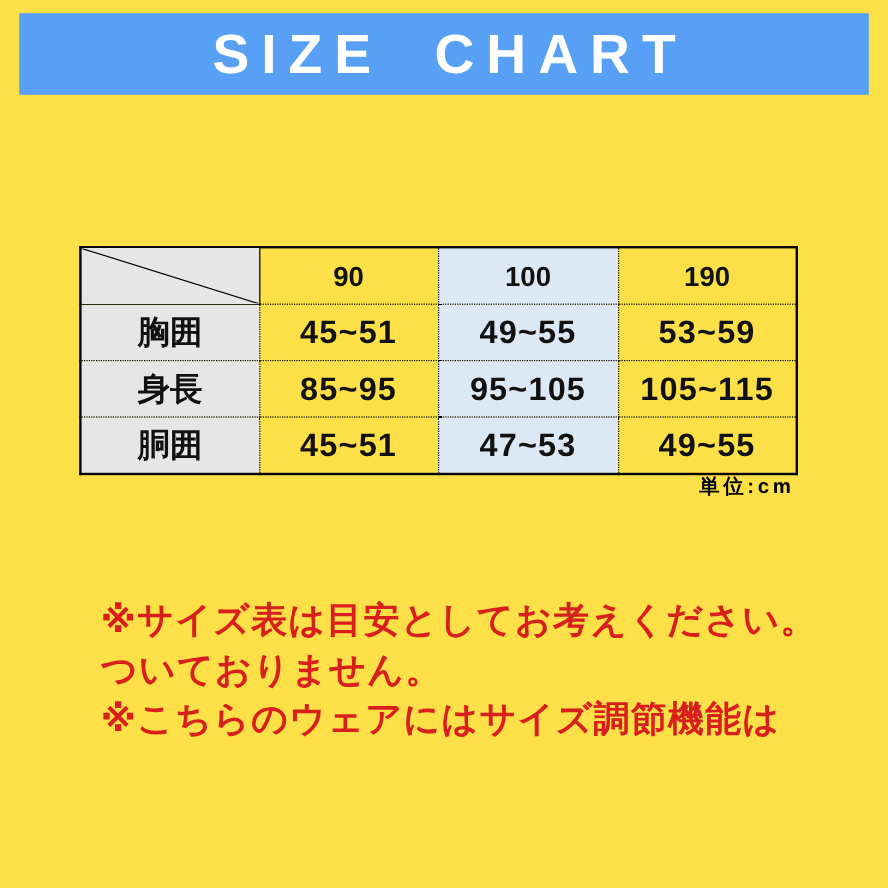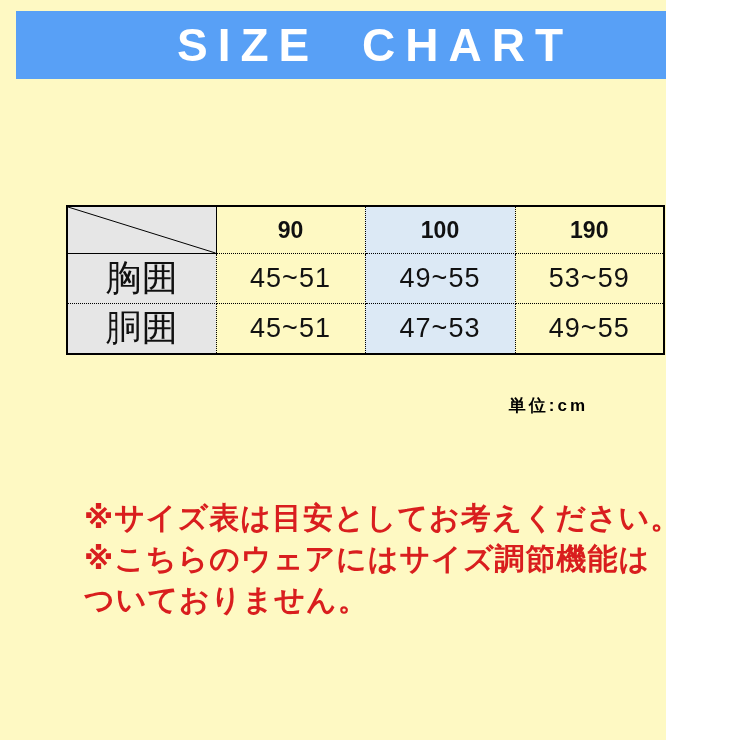--- a/index.html
+++ b/index.html
@@ -3,25 +3,24 @@
 <meta charset="utf-8">
 <style>
   html, body {
     margin: 0;
     padding: 0;
     background: #ffffff;
     font-family: "Liberation Sans", "DejaVu Sans", sans-serif;
   }
   .page {
     position: relative;
-    width: 640px;
+    width: 740px;
     height: 740px;
-    background: #fef9c3;
+    background: #fde047;
     overflow: hidden;
-    padding-left: 26px;
   }
 
   
   .banner {
     position: absolute;
     left: 16px;
     top: 11px;
     width: 708px;
     height: 68px;
     background: var(--banner-bg, #58a0f6);
@@ -67,27 +66,27 @@
     left: 0; top: 0;
     width: 100%; height: 100%;
     display: block;
   }
   .size-table .col-head {
     font-size: 23px;
     font-weight: 700;
   }
   .size-table .row-label {
     background: var(--label-bg, #e6e6e6);
-    font-size: 36px;
-    font-weight: 400;
+    font-size: 27px;
+    font-weight: 700;
     text-align: center;
   }
   .size-table .val {
     font-size: 27px;
-    font-weight: 400;
+    font-weight: 700;
     letter-spacing: 1px;
   }
   .size-table .hl {
     background: var(--highlight-bg, #dce9f5);
     margin-left: 20px;
   }
 
   
   .unit-note {
     position: absolute;
@@ -139,29 +138,35 @@
         <td class="col-head hl">100</td>
         <td class="col-head">190</td>
       </tr>
       <tr>
         <td class="row-label">胸囲</td>
         <td class="val">45~51</td>
         <td class="val hl">49~55</td>
         <td class="val">53~59</td>
       </tr>
       <tr>
+        <td class="row-label">身長</td>
+        <td class="val">85~95</td>
+        <td class="val hl">95~105</td>
+        <td class="val">105~115</td>
+      </tr>
+      <tr>
         <td class="row-label">胴囲</td>
         <td class="val">45~51</td>
         <td class="val hl">47~53</td>
         <td class="val">49~55</td>
       </tr>
     </tbody>
   </table>
 
   <div class="unit-note">単位:cm</div>
 
   <div class="notes">
     <div>※サイズ表は目安としてお考えください。</div>
+    <div>ついておりません。</div>
     <div>※こちらのウェアにはサイズ調節機能は</div>
-    <div>ついておりません。</div>
   </div>
 
 </div>
 
 </body></html>

